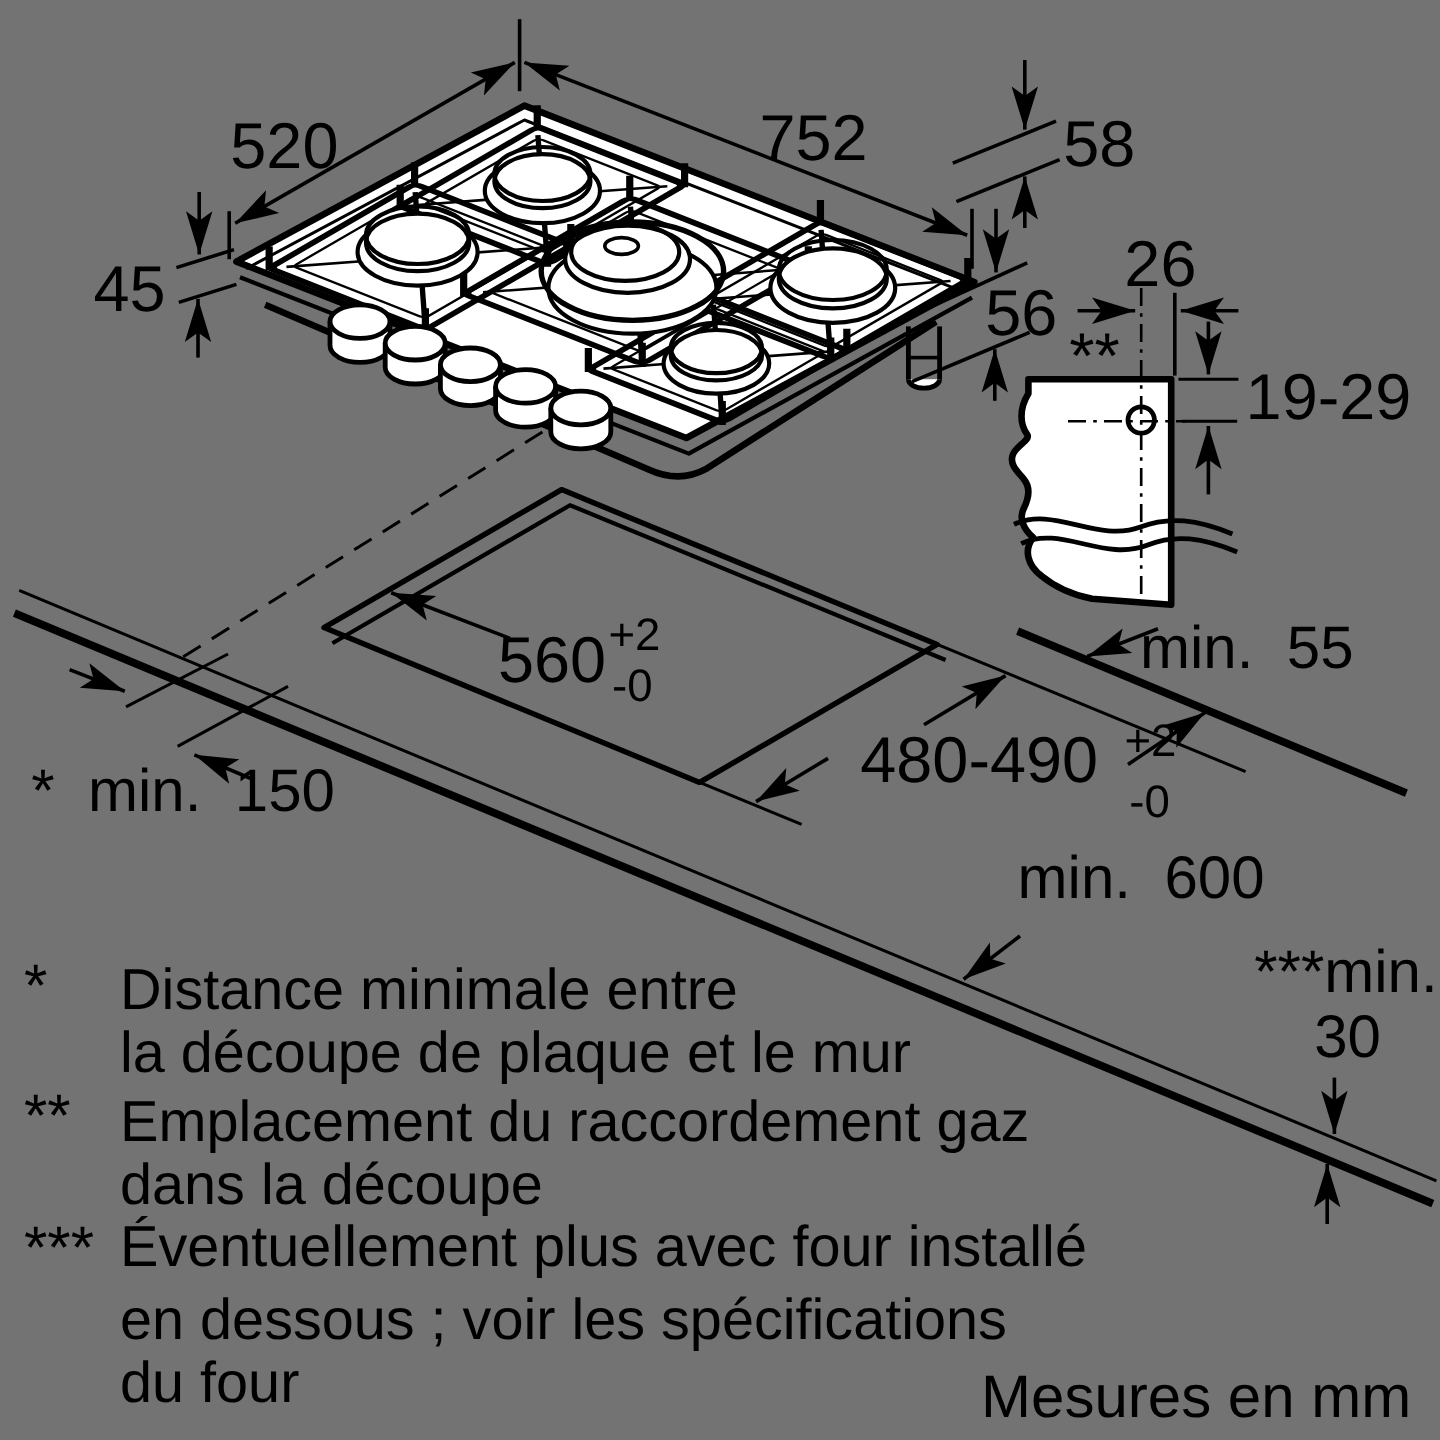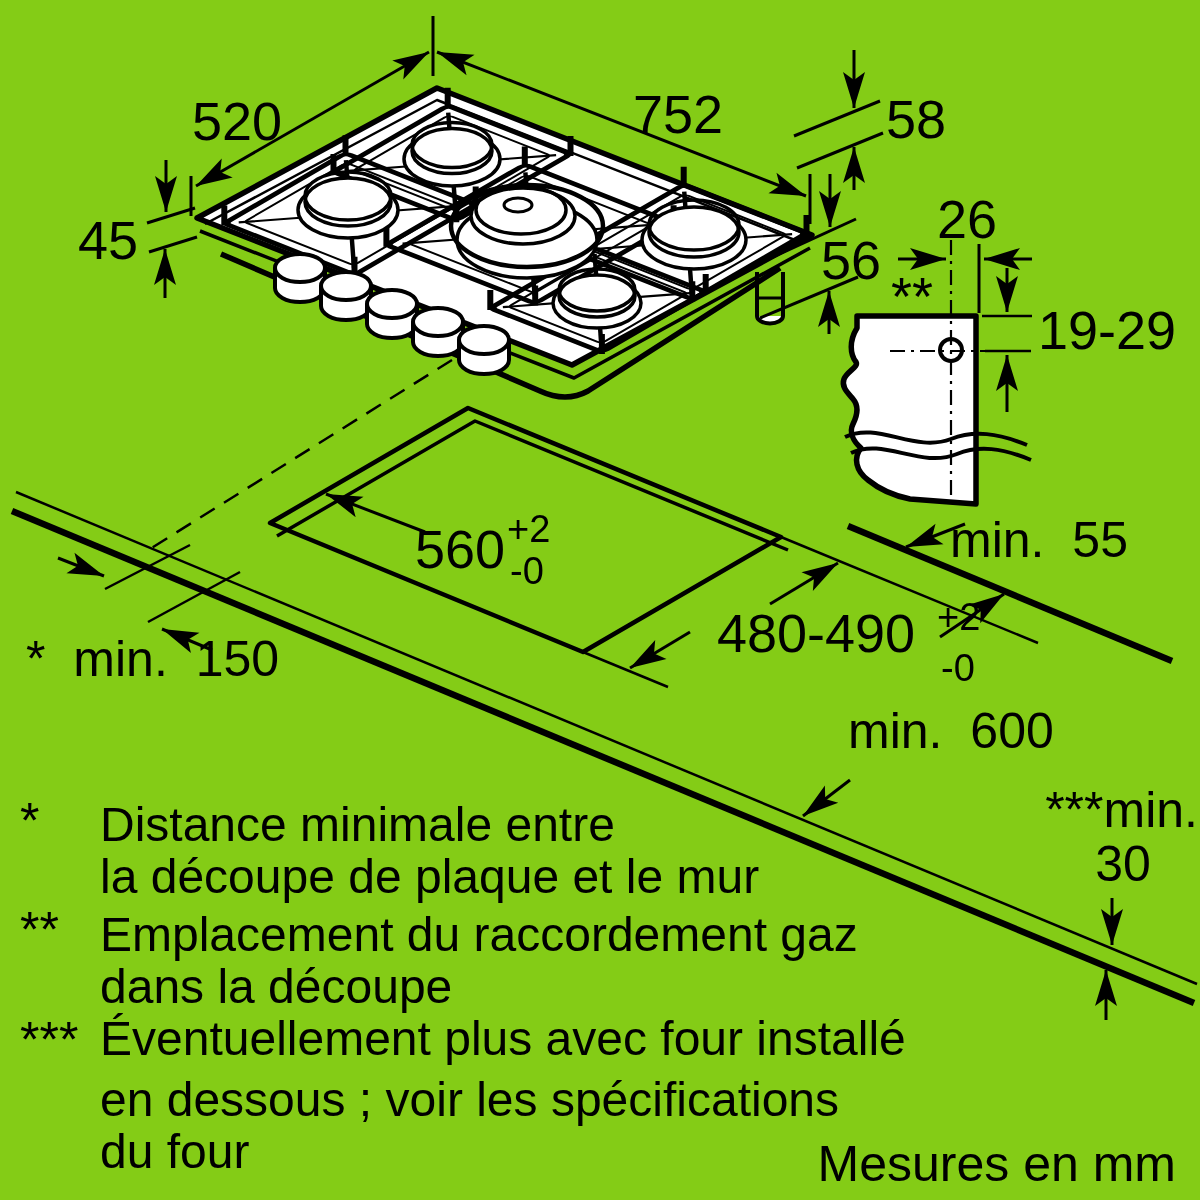--- a/index.html
+++ b/index.html
@@ -1,16 +1,16 @@
 <!DOCTYPE html>
 <html><head>
 <meta charset="utf-8">
 <style>
   html,body{margin:0;padding:0;background:#fff;}
-  .canvas{position:relative;width:1200px;height:1200px;background:#84cc16;overflow:hidden;}
+  .canvas{position:relative;width:1200px;height:1200px;background:#737373;overflow:hidden;}
   svg{display:block;width:1200px;height:1200px;}
   svg *{stroke-linejoin:round;}
   .ln{stroke:#000;fill:none;}
   .s6{stroke-width:6.5px;}
   .s5{stroke-width:5.5px;}
   .s4{stroke-width:4.5px;}
   .s3{stroke-width:3.5px;}
   .s25{stroke-width:2.5px;}
   .dim{stroke:#000;fill:none;stroke-width:3px;}
   .fw{fill:#fff;}

